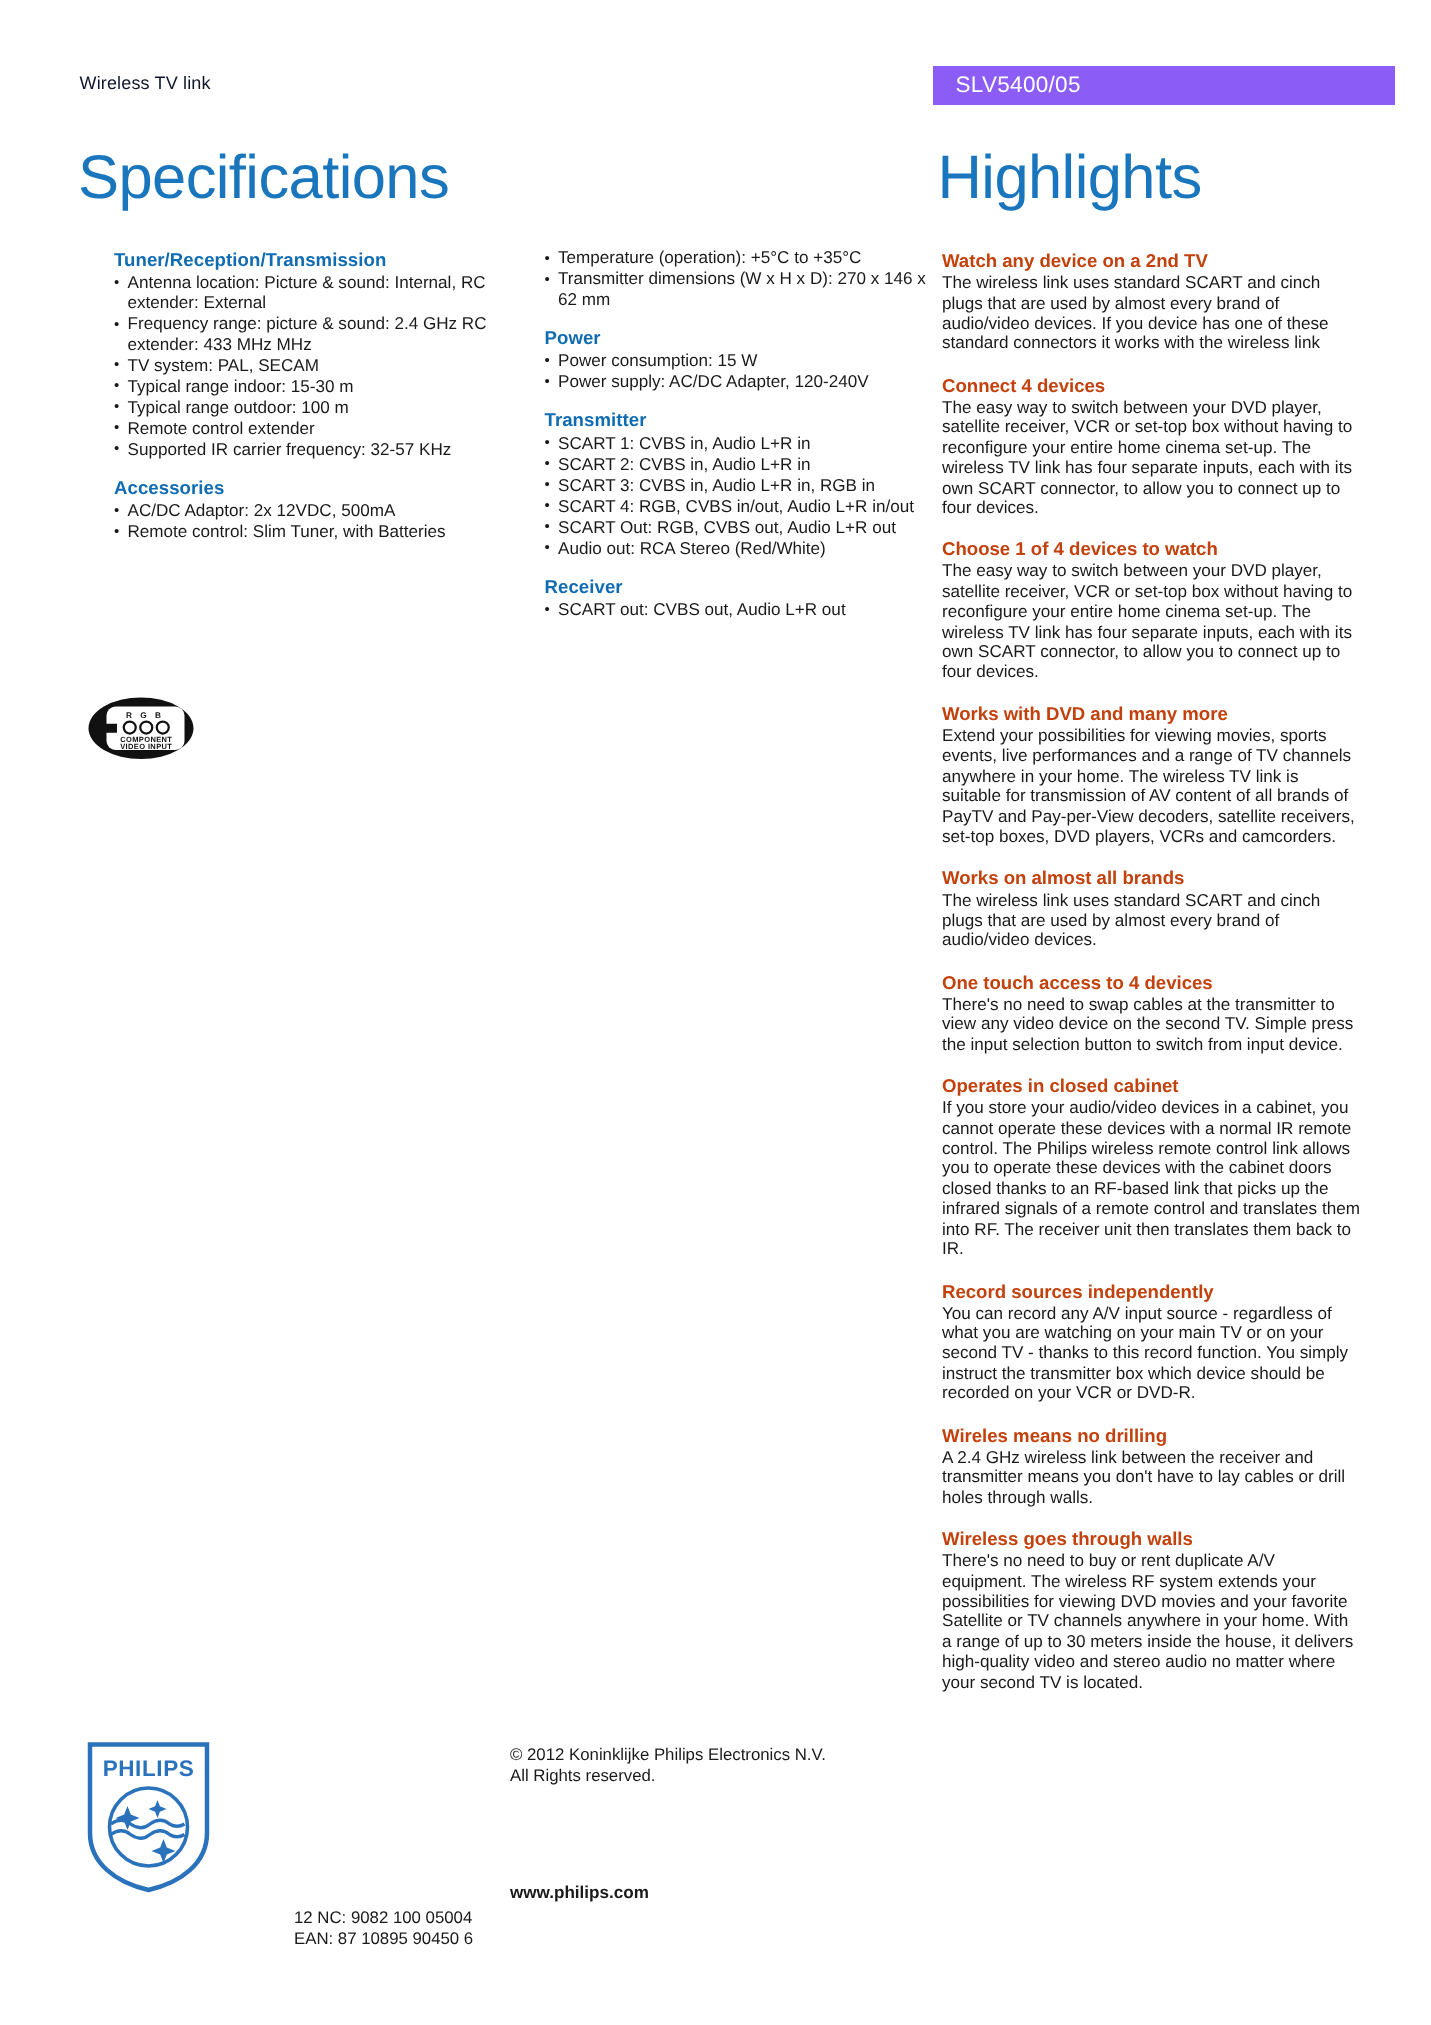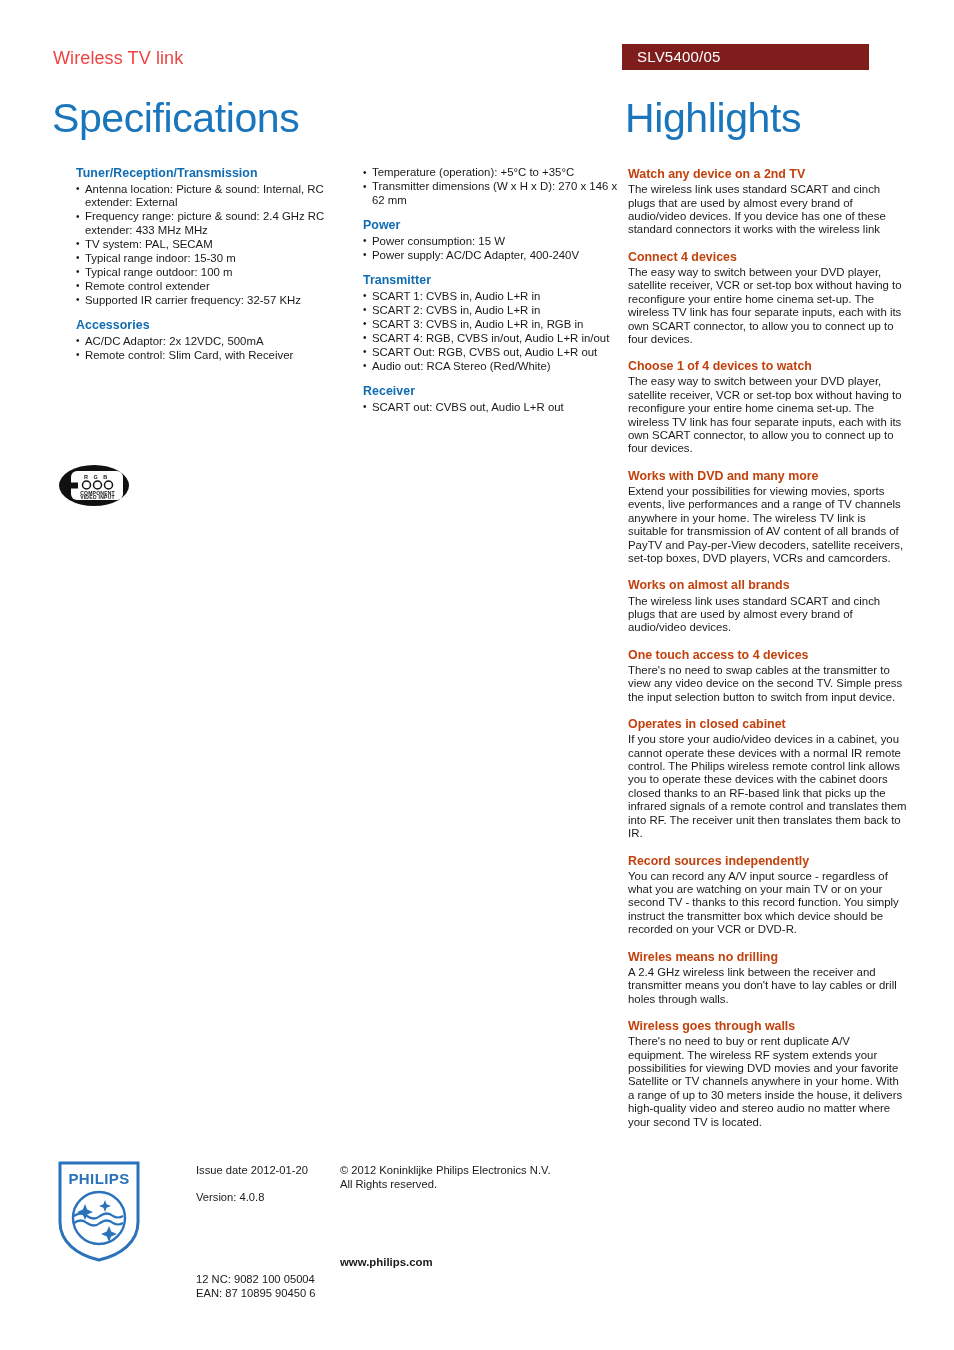--- a/index.html
+++ b/index.html
@@ -9,25 +9,25 @@
     font-family:"Liberation Sans", sans-serif;
     color:#1a1a1a;
     overflow:hidden;
   }
   .page { position:relative; width:954px; height:1350px; }
 
   
   .topbar { position:absolute; left:0; top:44px; width:954px; height:28px; }
   .kicker {
     position:absolute; left:53px; top:4px;
-    font-size:18px; color:#ef4444; letter-spacing:0.1px;
+    font-size:12px; color:#0f172a; letter-spacing:0.1px;
   }
   .code-bar {
-    position:absolute; left:622px; top:0; width:247px; height:26px;
-    background:#7f1d1d;
+    position:absolute; left:622px; top:0; width:308px; height:26px;
+    background:#8b5cf6;
   }
   .code-bar span {
     position:absolute; left:15px; top:4px;
     color:#ffffff; font-size:15px; letter-spacing:0.2px;
   }
 
   
   .big-title {
     position:absolute; font-size:41px; font-weight:400;
     color:#1a76bc; letter-spacing:-0.4px; line-height:1;
@@ -107,37 +107,37 @@
           <li>Typical range indoor: 15-30 m</li>
           <li>Typical range outdoor: 100 m</li>
           <li>Remote control extender</li>
           <li>Supported IR carrier frequency: 32-57 KHz</li>
         </ul>
       </div>
       <div class="sec">
         <h3 class="sec-head">Accessories</h3>
         <ul class="speclist">
           <li>AC/DC Adaptor: 2x 12VDC, 500mA</li>
-          <li>Remote control: Slim Card, with Receiver</li>
+          <li>Remote control: Slim Tuner, with Batteries</li>
         </ul>
       </div>
     </div>
 
   <div class="col" id="col-mid">
       <div class="sec">
         <ul class="speclist">
           <li>Temperature (operation): +5°C to +35°C</li>
           <li>Transmitter dimensions (W x H x D): 270 x 146 x 62 mm</li>
         </ul>
       </div>
       <div class="sec">
         <h3 class="sec-head">Power</h3>
         <ul class="speclist">
           <li>Power consumption: 15 W</li>
-          <li>Power supply: AC/DC Adapter, 400-240V</li>
+          <li>Power supply: AC/DC Adapter, 120-240V</li>
         </ul>
       </div>
       <div class="sec">
         <h3 class="sec-head">Transmitter</h3>
         <ul class="speclist">
           <li>SCART 1: CVBS in, Audio L+R in</li>
           <li>SCART 2: CVBS in, Audio L+R in</li>
           <li>SCART 3: CVBS in, Audio L+R in, RGB in</li>
           <li>SCART 4: RGB, CVBS in/out, Audio L+R in/out</li>
           <li>SCART Out: RGB, CVBS out, Audio L+R out</li>
@@ -221,25 +221,20 @@
           <path d="M48 40 l1.6 4.2 L54 46 l-4.4 1.8 L48 52 l-1.6-4.2 L42 46 l4.4-1.8 Z"></path>
           <path d="M52 66 l2.2 5.6 L60 74 l-5.8 2.4 L52 82 l-2.2-5.6 L44 74 l5.8-2.4 Z"></path>
         </g>
         <g fill="none" stroke="#2a72bb" stroke-width="2.2">
           <path d="M17 56 q7 -5 13 0 q7 5 13 0 q7 -5 13 0 q5 3 10 0"></path>
           <path d="M17 63 q7 -5 13 0 q7 5 13 0 q7 -5 13 0 q5 3 10 0"></path>
         </g>
       </svg>
     </div>
 
-    <div class="f-col-a">
-      <div class="f-line">Issue date 2012-01-20</div>
-      <div class="f-gap"></div>
-      <div class="f-line">Version: 4.0.8</div>
-    </div>
 
     <div class="f-ids">
       <div class="f-line">12 NC: 9082 100 05004</div>
       <div class="f-line">EAN: 87 10895 90450 6</div>
     </div>
 
     <div class="f-col-b">
       <div class="f-line">© 2012 Koninklijke Philips Electronics N.V.</div>
       <div class="f-line">All Rights reserved.</div>
       <div class="f-gap"></div>

